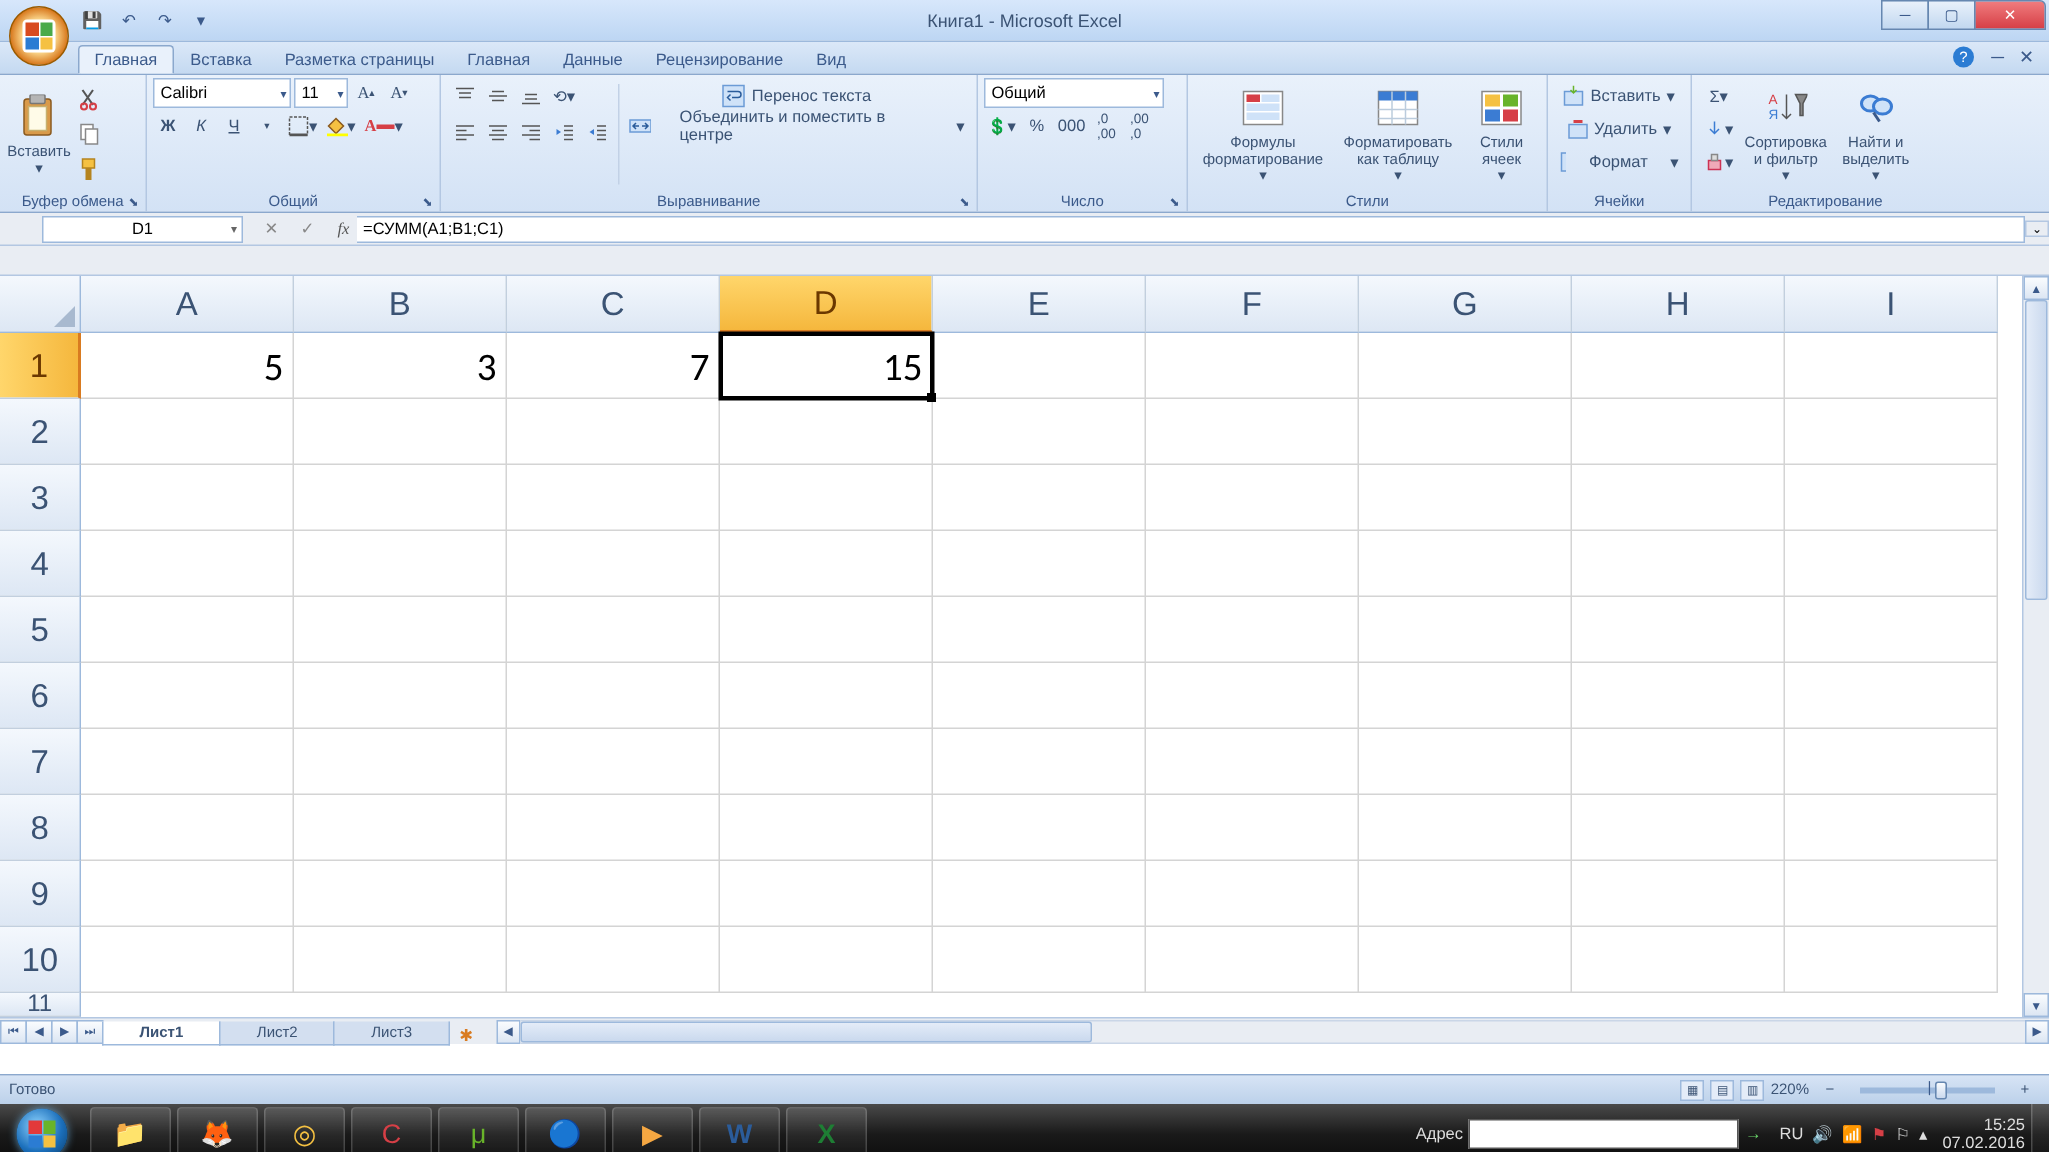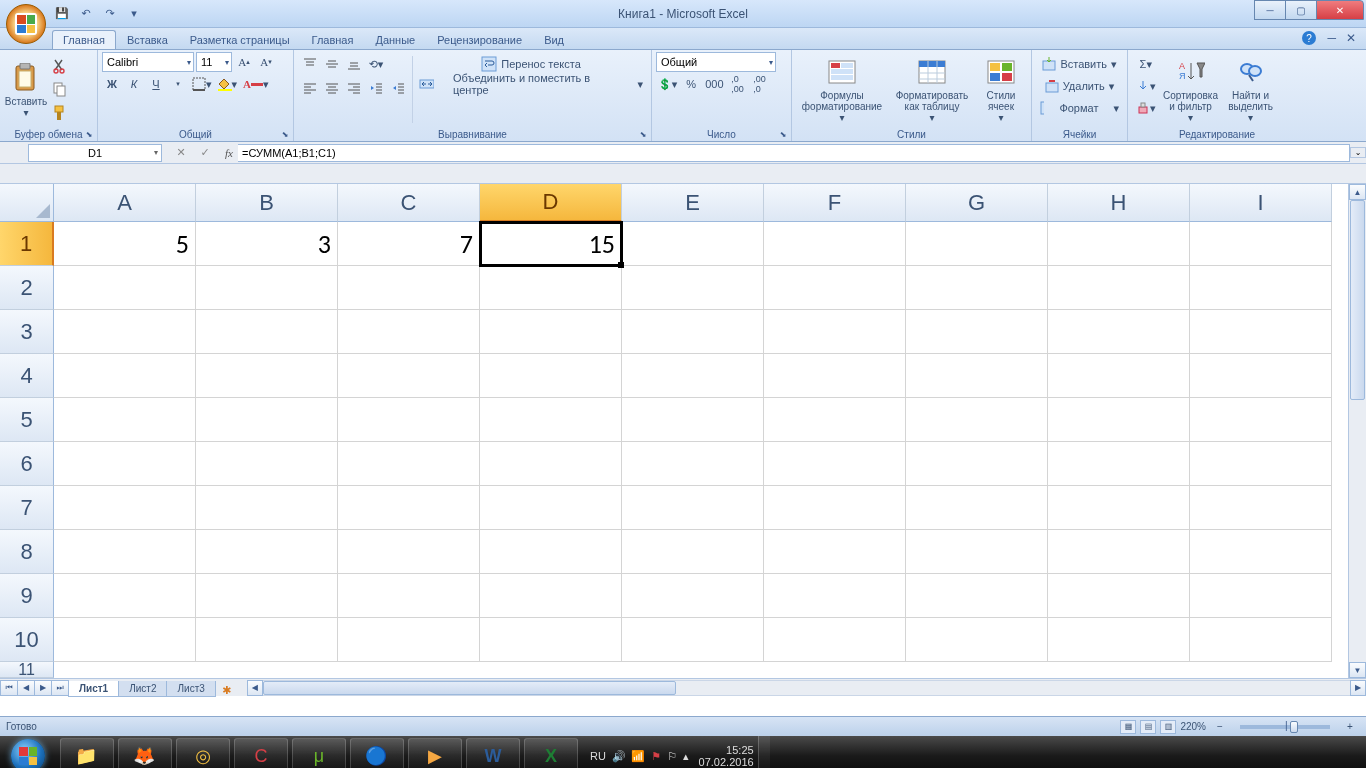--- a/index.html
+++ b/index.html
@@ -70,21 +70,21 @@
 .vscroll { position: absolute; right: 0; top: 0; width: 18px; height: 100%; background: #e9edf3; border-left: 1px solid #b3c7e2; }
 .vscroll-btn { height: 16px; background: linear-gradient(to bottom, #fafcfe, #dce6f3); border: 1px solid #9db9dc; display: flex; align-items: center; justify-content: center; font-size: 8px; color: #3b5a8b; }
 .vscroll-track { height: calc(100% - 32px); position: relative; }
 .vscroll-thumb { position: absolute; top: 0; left: 1px; right: 1px; height: 200px; background: linear-gradient(to right, #e4ecf8, #cad9ee); border: 1px solid #9db9dc; border-radius: 2px; }
 
 
 .sheet-row { height: 18px; background: #e9edf3; border-top: 1px solid #b3c7e2; display: flex; align-items: center; }
 .sheet-nav { display: flex; }
 .sheet-nav-btn { width: 18px; height: 16px; border: 1px solid #9db9dc; background: linear-gradient(to bottom, #fafcfe, #dce6f3); display: flex; align-items: center; justify-content: center; font-size: 8px; color: #3b5a8b; margin-right: -1px; }
 .sheet-tabs { display: flex; align-items: flex-end; height: 18px; }
-.sheet-tab { padding: 2px 10px; font-size: 10px; background: #d3dff0; border: 1px solid #9db9dc; border-top: none; color: #3b5374; margin-right: -1px; cursor: pointer; }
+.sheet-tab { padding: 2px 24px; font-size: 10px; background: #d3dff0; border: 1px solid #9db9dc; border-top: none; color: #3b5374; margin-right: -1px; cursor: pointer; }
 .sheet-tab.active { background: #fff; font-weight: bold; }
 .sheet-new { width: 24px; text-align: center; color: #d97b20; cursor: pointer; }
 .hscroll { flex: 1; display: flex; align-items: center; margin-left: 8px; }
 .hscroll-btn { width: 16px; height: 16px; background: linear-gradient(to bottom, #fafcfe, #dce6f3); border: 1px solid #9db9dc; display: flex; align-items: center; justify-content: center; font-size: 8px; color: #3b5a8b; }
 .hscroll-track { flex: 1; height: 16px; background: #e9edf3; position: relative; border-top: 1px solid #cad6e7; border-bottom: 1px solid #cad6e7; }
 .hscroll-thumb { position: absolute; left: 0; width: 38%; top: 0; bottom: 0; background: linear-gradient(to bottom, #e4ecf8, #cad9ee); border: 1px solid #9db9dc; border-radius: 2px; }
 
 
 .statusbar { height: 20px; background: linear-gradient(to bottom, #d7e4f5, #bcd1ea); border-top: 1px solid #8ba8cd; display: flex; align-items: center; font-size: 10px; color: #3b5374; padding: 0 6px; margin-top: 20px; }
 .status-right { margin-left: auto; display: flex; align-items: center; gap: 4px; }
@@ -653,20 +653,25 @@
     <div class="task-item">
         <span style="color:#f5a742">▶</span>
       </div>
     <div class="task-item">
         <span style="color:#2b5c9a;font-weight:bold">W</span>
       </div>
     <div class="task-item">
         <span style="color:#1e7e34;font-weight:bold">X</span>
       </div>
   </div>
+  <div class="addr-bar">
+    <span>Адрес</span>
+    <div class="addr-input"></div>
+    <span style="color:#6ad36a">→</span>
+  </div>
   <div class="tray">
     <span>RU</span>
     <span>🔊</span>
     <span>📶</span>
     <span style="color:#d63f46">⚑</span>
     <span>⚐</span>
     <span>▴</span>
     <div class="clock">
       <div>15:25</div>
       <div>07.02.2016</div>

